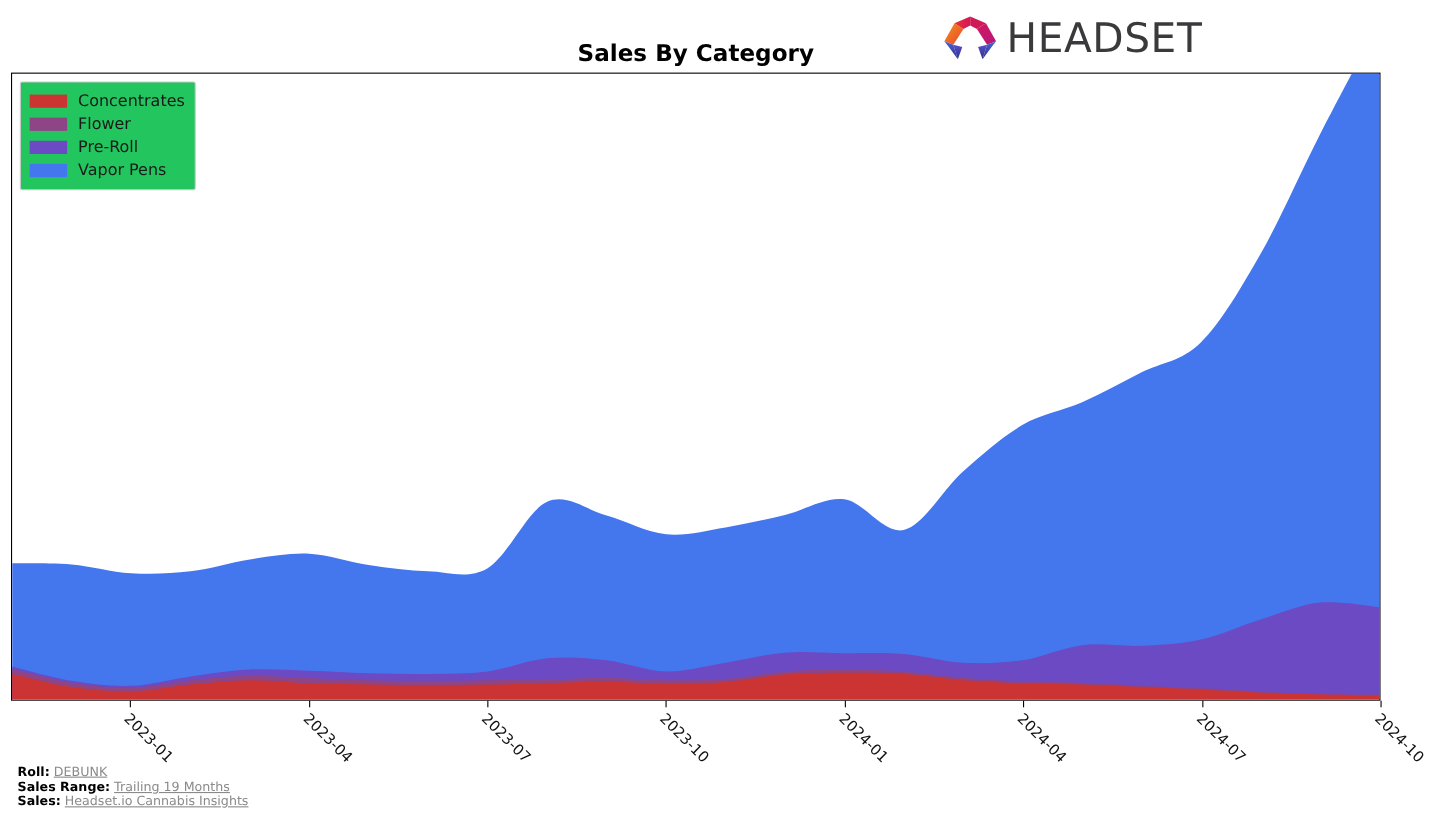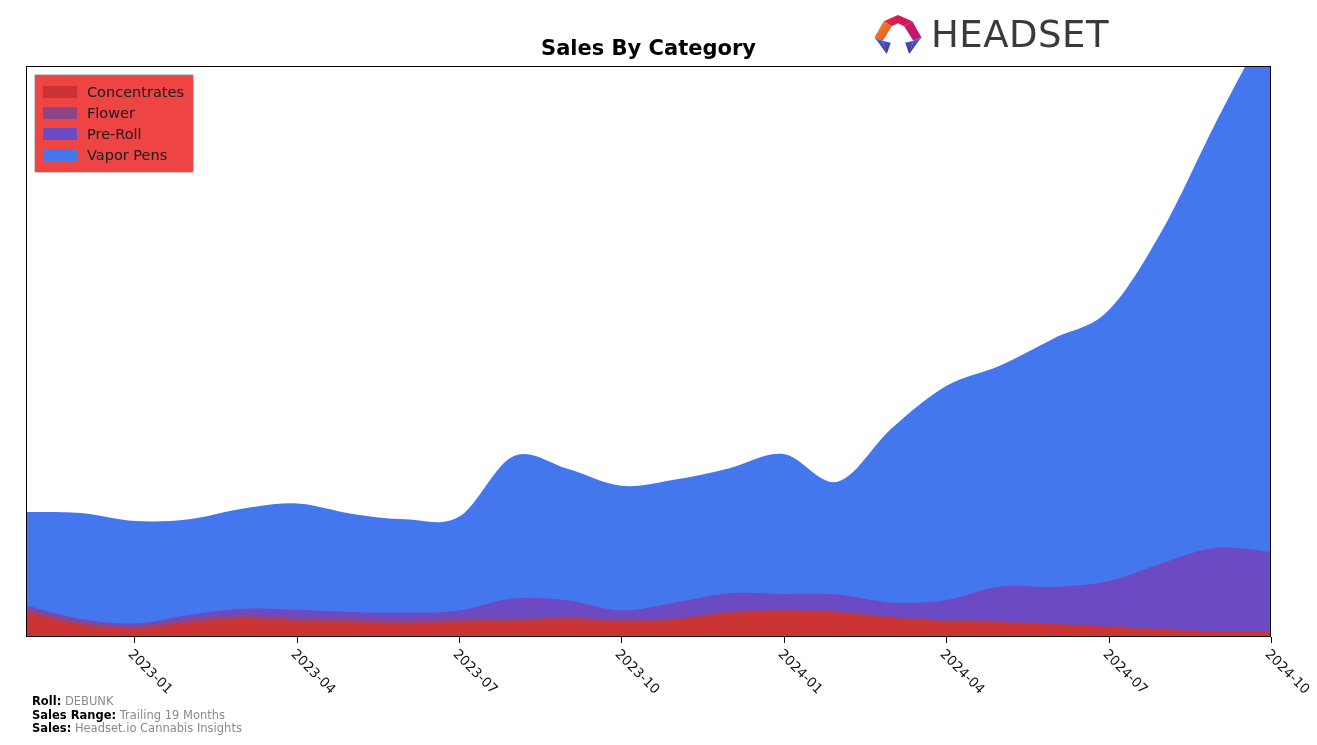--- a/index.html
+++ b/index.html
@@ -10,21 +10,21 @@
   }
   body {
     width: 1317px;
     height: 745px;
     font-family: "DejaVu Sans", "Liberation Sans", sans-serif;
     position: relative;
     overflow: hidden;
   }
   #page {
     position: absolute;
-    left: 16px; top: 0;
+    left: 0; top: 0;
     width: 1107px;
     height: 745px;
   }
 
   
   .chart-title {
     position: absolute;
     left: 0;
     top: 36px;
     width: 1265px;
@@ -73,21 +73,21 @@
     width: 100%;
     height: 100%;
     display: block;
   }
 
   
   .legend {
     position: absolute;
     left: 7px;
     top: 7px;
-    background: #ef4444;
+    background: #22c55e;
     border: 1px solid #cccccc;
     border-radius: 2px;
     padding: 6px 9px 7px 8px;
     z-index: 5;
   }
   .legend-row {
     display: flex;
     align-items: center;
     height: 21px;
   }
@@ -140,20 +140,21 @@
     font-size: 11.5px;
     white-space: nowrap;
   }
   .footer-key {
     font-weight: bold;
     color: #000000;
   }
   .footer-val {
     color: #8a8a8a;
     font-size: 11.5px;
+    text-decoration: underline;
   }
 </style>
 </head>
 <body>
 
 <div id="page">
 
   <div class="chart-title">Sales By Category</div>
 
   <div class="logo">

